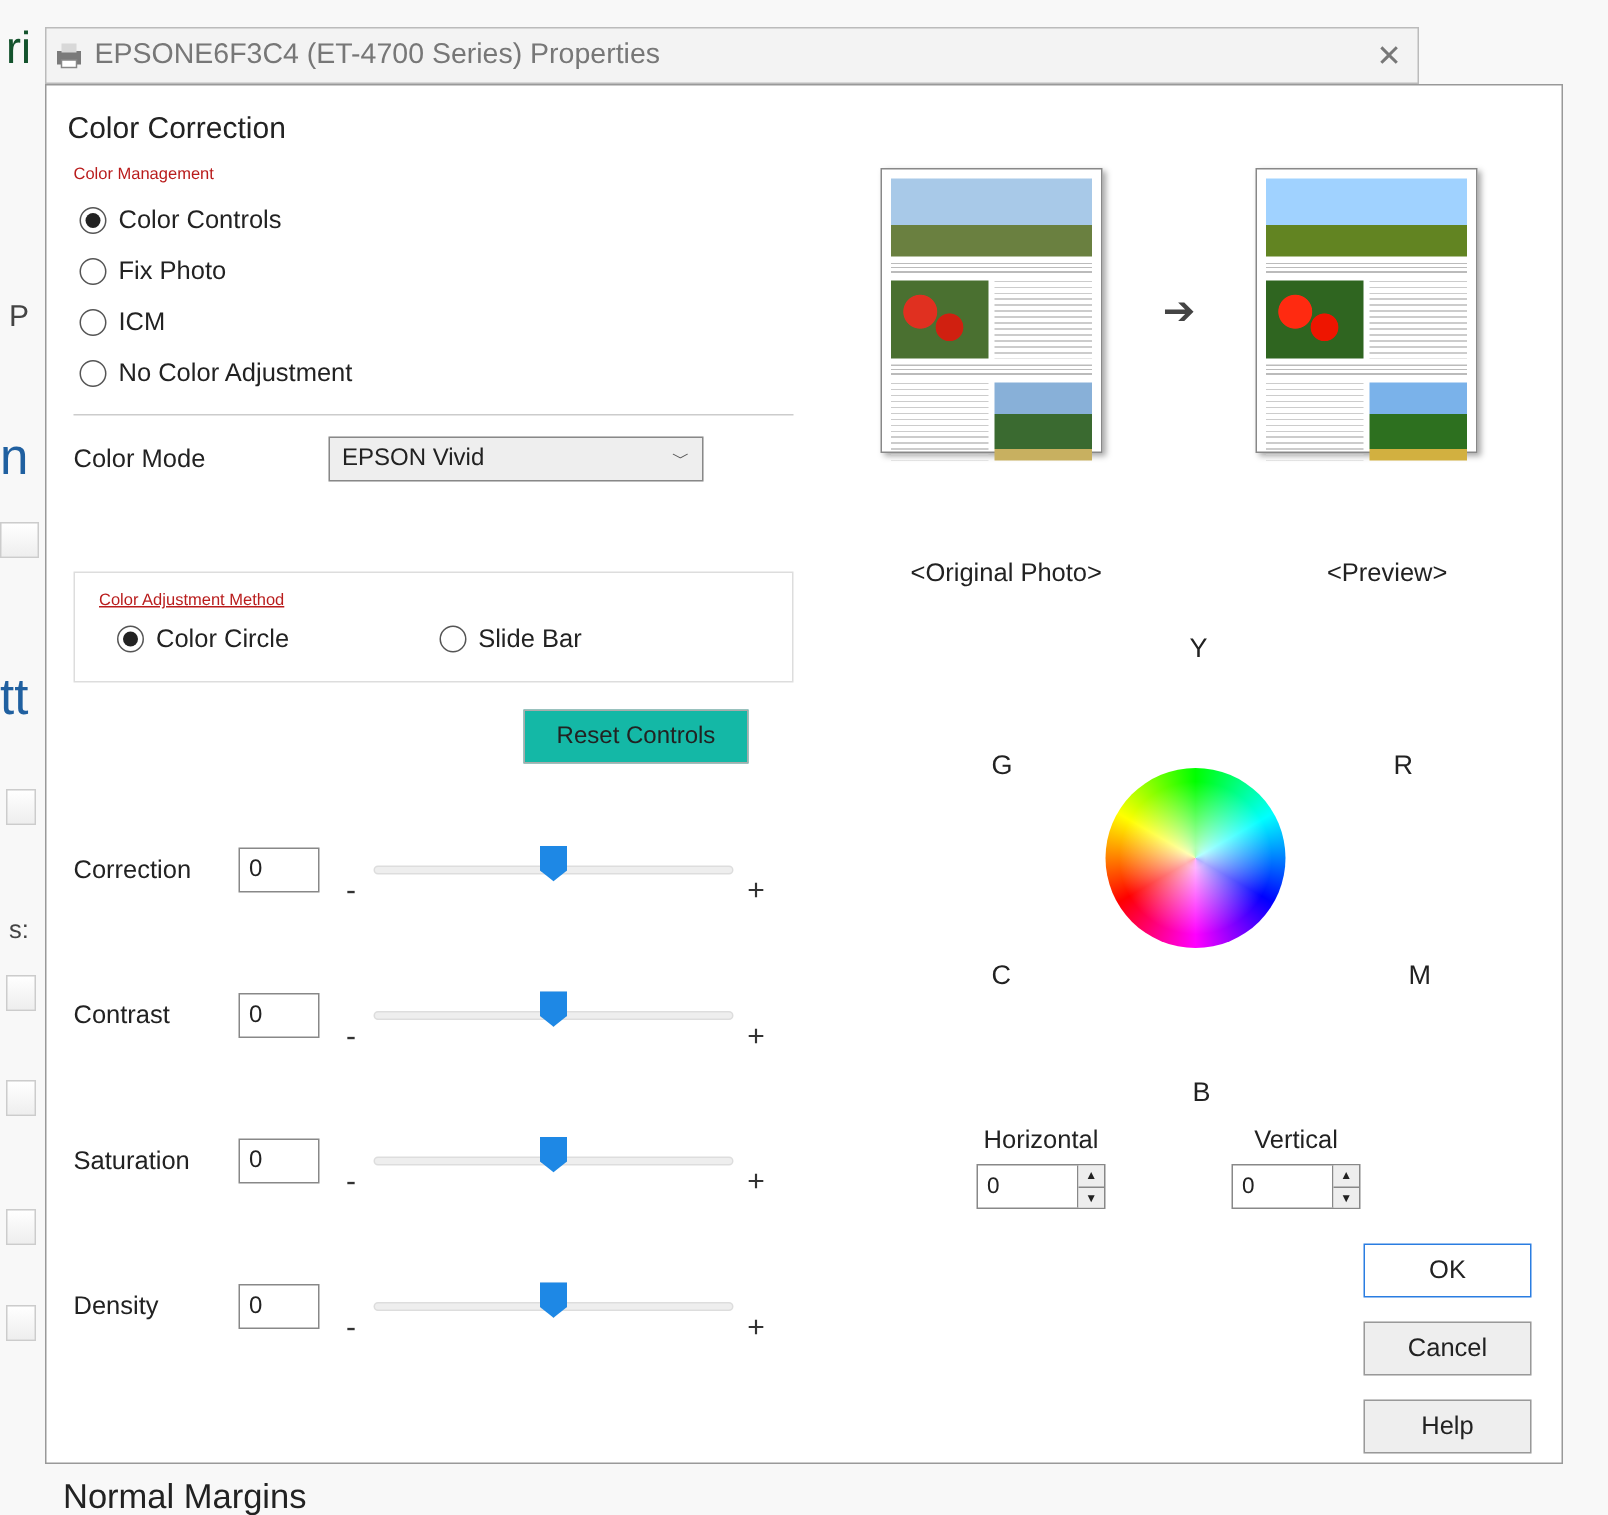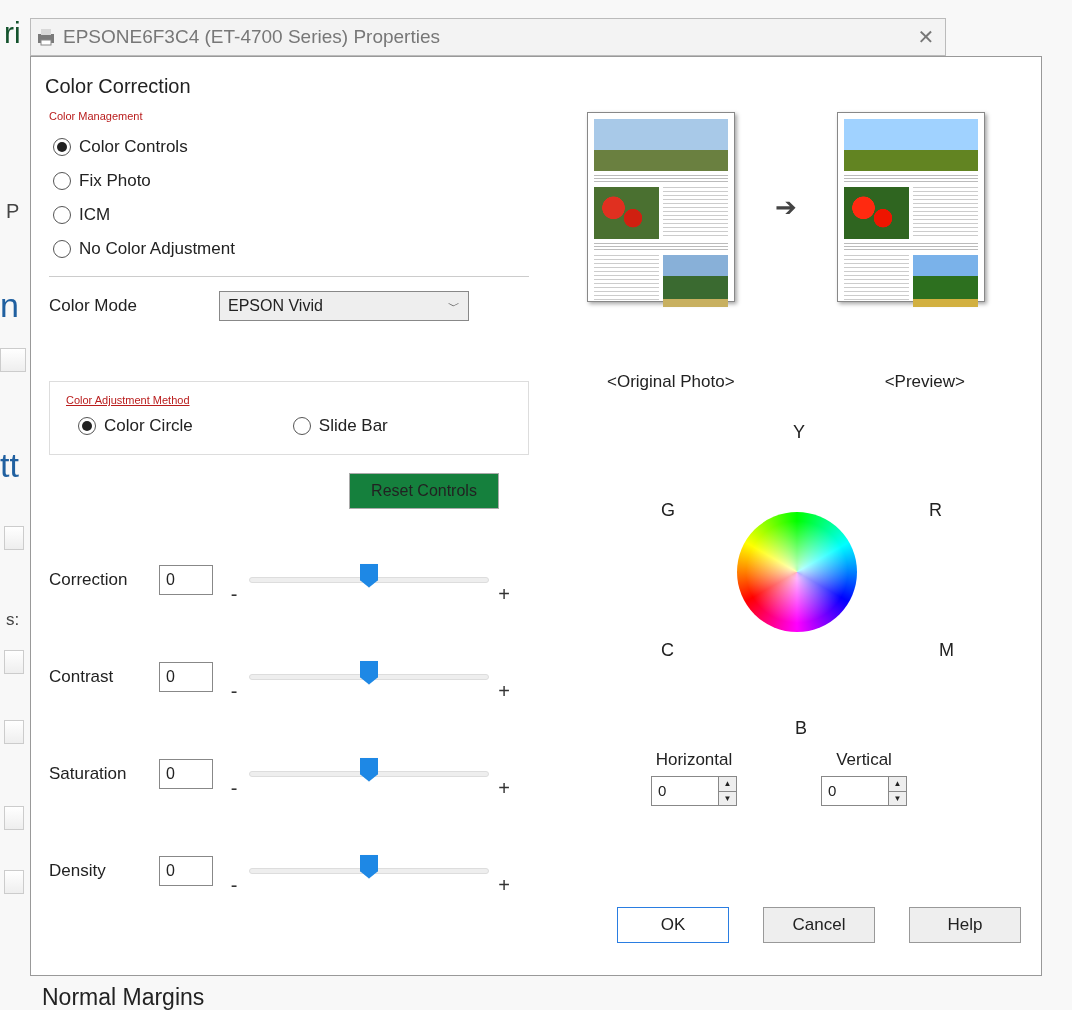--- a/index.html
+++ b/index.html
@@ -99,21 +99,21 @@
     border:1px solid #ddd; margin-top:60px;
     padding: 12px 16px 18px 16px;
   }
   .method-box .group-label { margin-bottom:10px;text-decoration:underline; }
   .method-radios { display:flex; gap:100px; margin-left:12px;}
   .method-radios .radio-row { height:auto; font-size:17px;}
 
   .reset-btn {
     display:block; margin: 18px 0 0 300px;
     width:150px; height:36px;
-    background:#15803d; border:1px solid #aaa;
+    background:#14b8a6; border:1px solid #aaa;
     font-size:16px; text-align:center; line-height:34px;
   }
 
   .slider-block { margin-top: 44px; }
   .slider-row {
     display:grid;
     grid-template-columns: 110px 60px 30px 240px 30px;
     align-items:center;
     row-gap:0;
     margin-bottom: 44px;
@@ -199,22 +199,22 @@
     border-left:1px solid #888;
   }
   .spin .btns div {
     flex:1; font-size:8px; display:flex; align-items:center; justify-content:center;
     background:#eee;
   }
   .spin .btns div:first-child { border-bottom:1px solid #888;}
 
   
   .button-row {
-    position:absolute; right:20px; bottom:32px;
-    display:flex; gap:34px;
+    position:absolute; right:20px; bottom:6px;
+    display:flex; gap:16px;flex-direction:column;
   }
   .btn {
     width:112px; height:36px; line-height:34px; text-align:center;
     font-size:17px; background:#eee; border:1px solid #999;
   }
   .btn.primary { background:#fff; border:1.5px solid #2a7de1; }
 
 </style>
 </head>
 <body>

